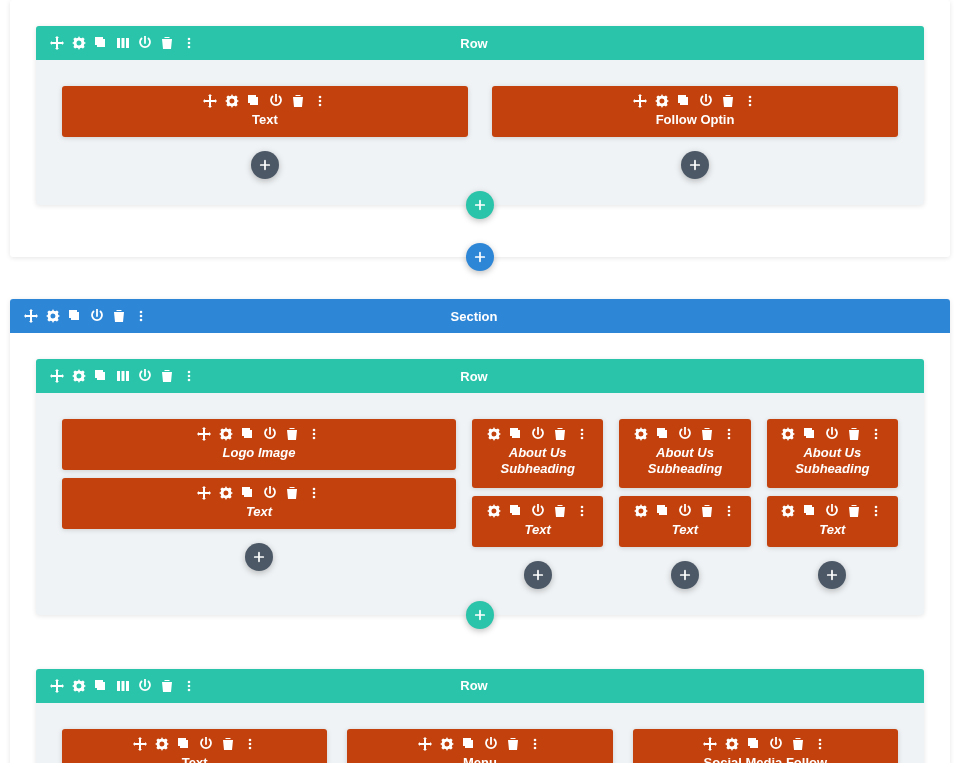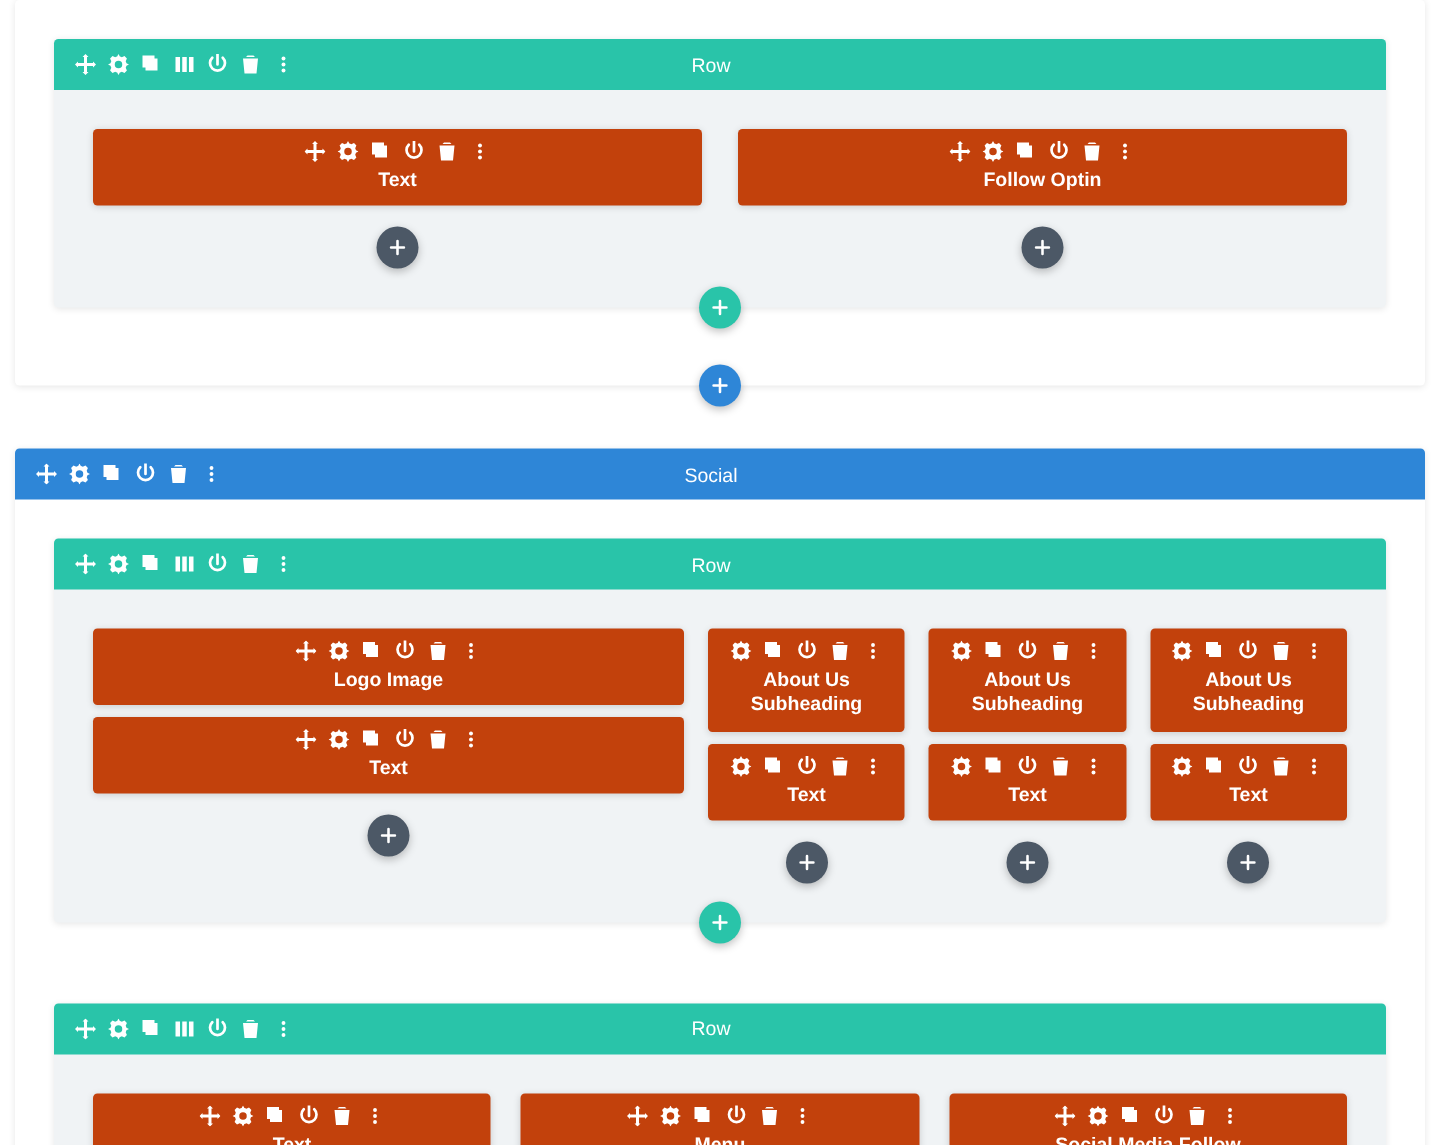--- a/index.html
+++ b/index.html
@@ -39,21 +39,21 @@
     height: 34px;
     display: flex;
     align-items: center;
     position: relative;
     border-radius: 3px 3px 0 0;
   }
   .bar-title {
     position: absolute;
     left: 0; right: 12px;
     text-align: center;
-    font-weight: 400;
+    font-weight: 700;
     pointer-events: none;
   }
   .bar-icons {
     display: flex;
     gap: 8px;
     padding-left: 14px;
     align-items: center;
   }
   .chevron {
     margin-left: auto;
@@ -325,21 +325,21 @@
             <svg viewBox="0 0 14 14">
               <use href="#i-trash"></use>
             </svg>
           </span>
       <span class="icn">
             <svg viewBox="0 0 14 14">
               <use href="#i-menu"></use>
             </svg>
           </span>
     </div>
-    <div class="bar-title">Social</div>
+    <div class="bar-title">Section</div>
     <span class="icn chevron">
           <svg viewBox="0 0 14 14">
             <use href="#i-chev"></use>
           </svg>
         </span>
   </div>
   <div class="section-body">
 
     <div class="row">
       <div class="row-bar">
@@ -380,21 +380,21 @@
                 </svg>
               </span>
         </div>
         <div class="bar-title">Row</div>
         <span class="icn chevron">
               <svg viewBox="0 0 14 14">
                 <use href="#i-chev"></use>
               </svg>
             </span>
       </div>
-      <div class="row-body" style="gap:16px;">
+      <div class="row-body" style="gap:16px;font-style:italic;">
         <div class="col" style="flex:3">
           <div class="module">
             <div class="module-icons">
               <span class="icn">
                     <svg viewBox="0 0 14 14">
                       <use href="#i-move"></use>
                     </svg>
                   </span>
               <span class="icn">
                     <svg viewBox="0 0 14 14">

